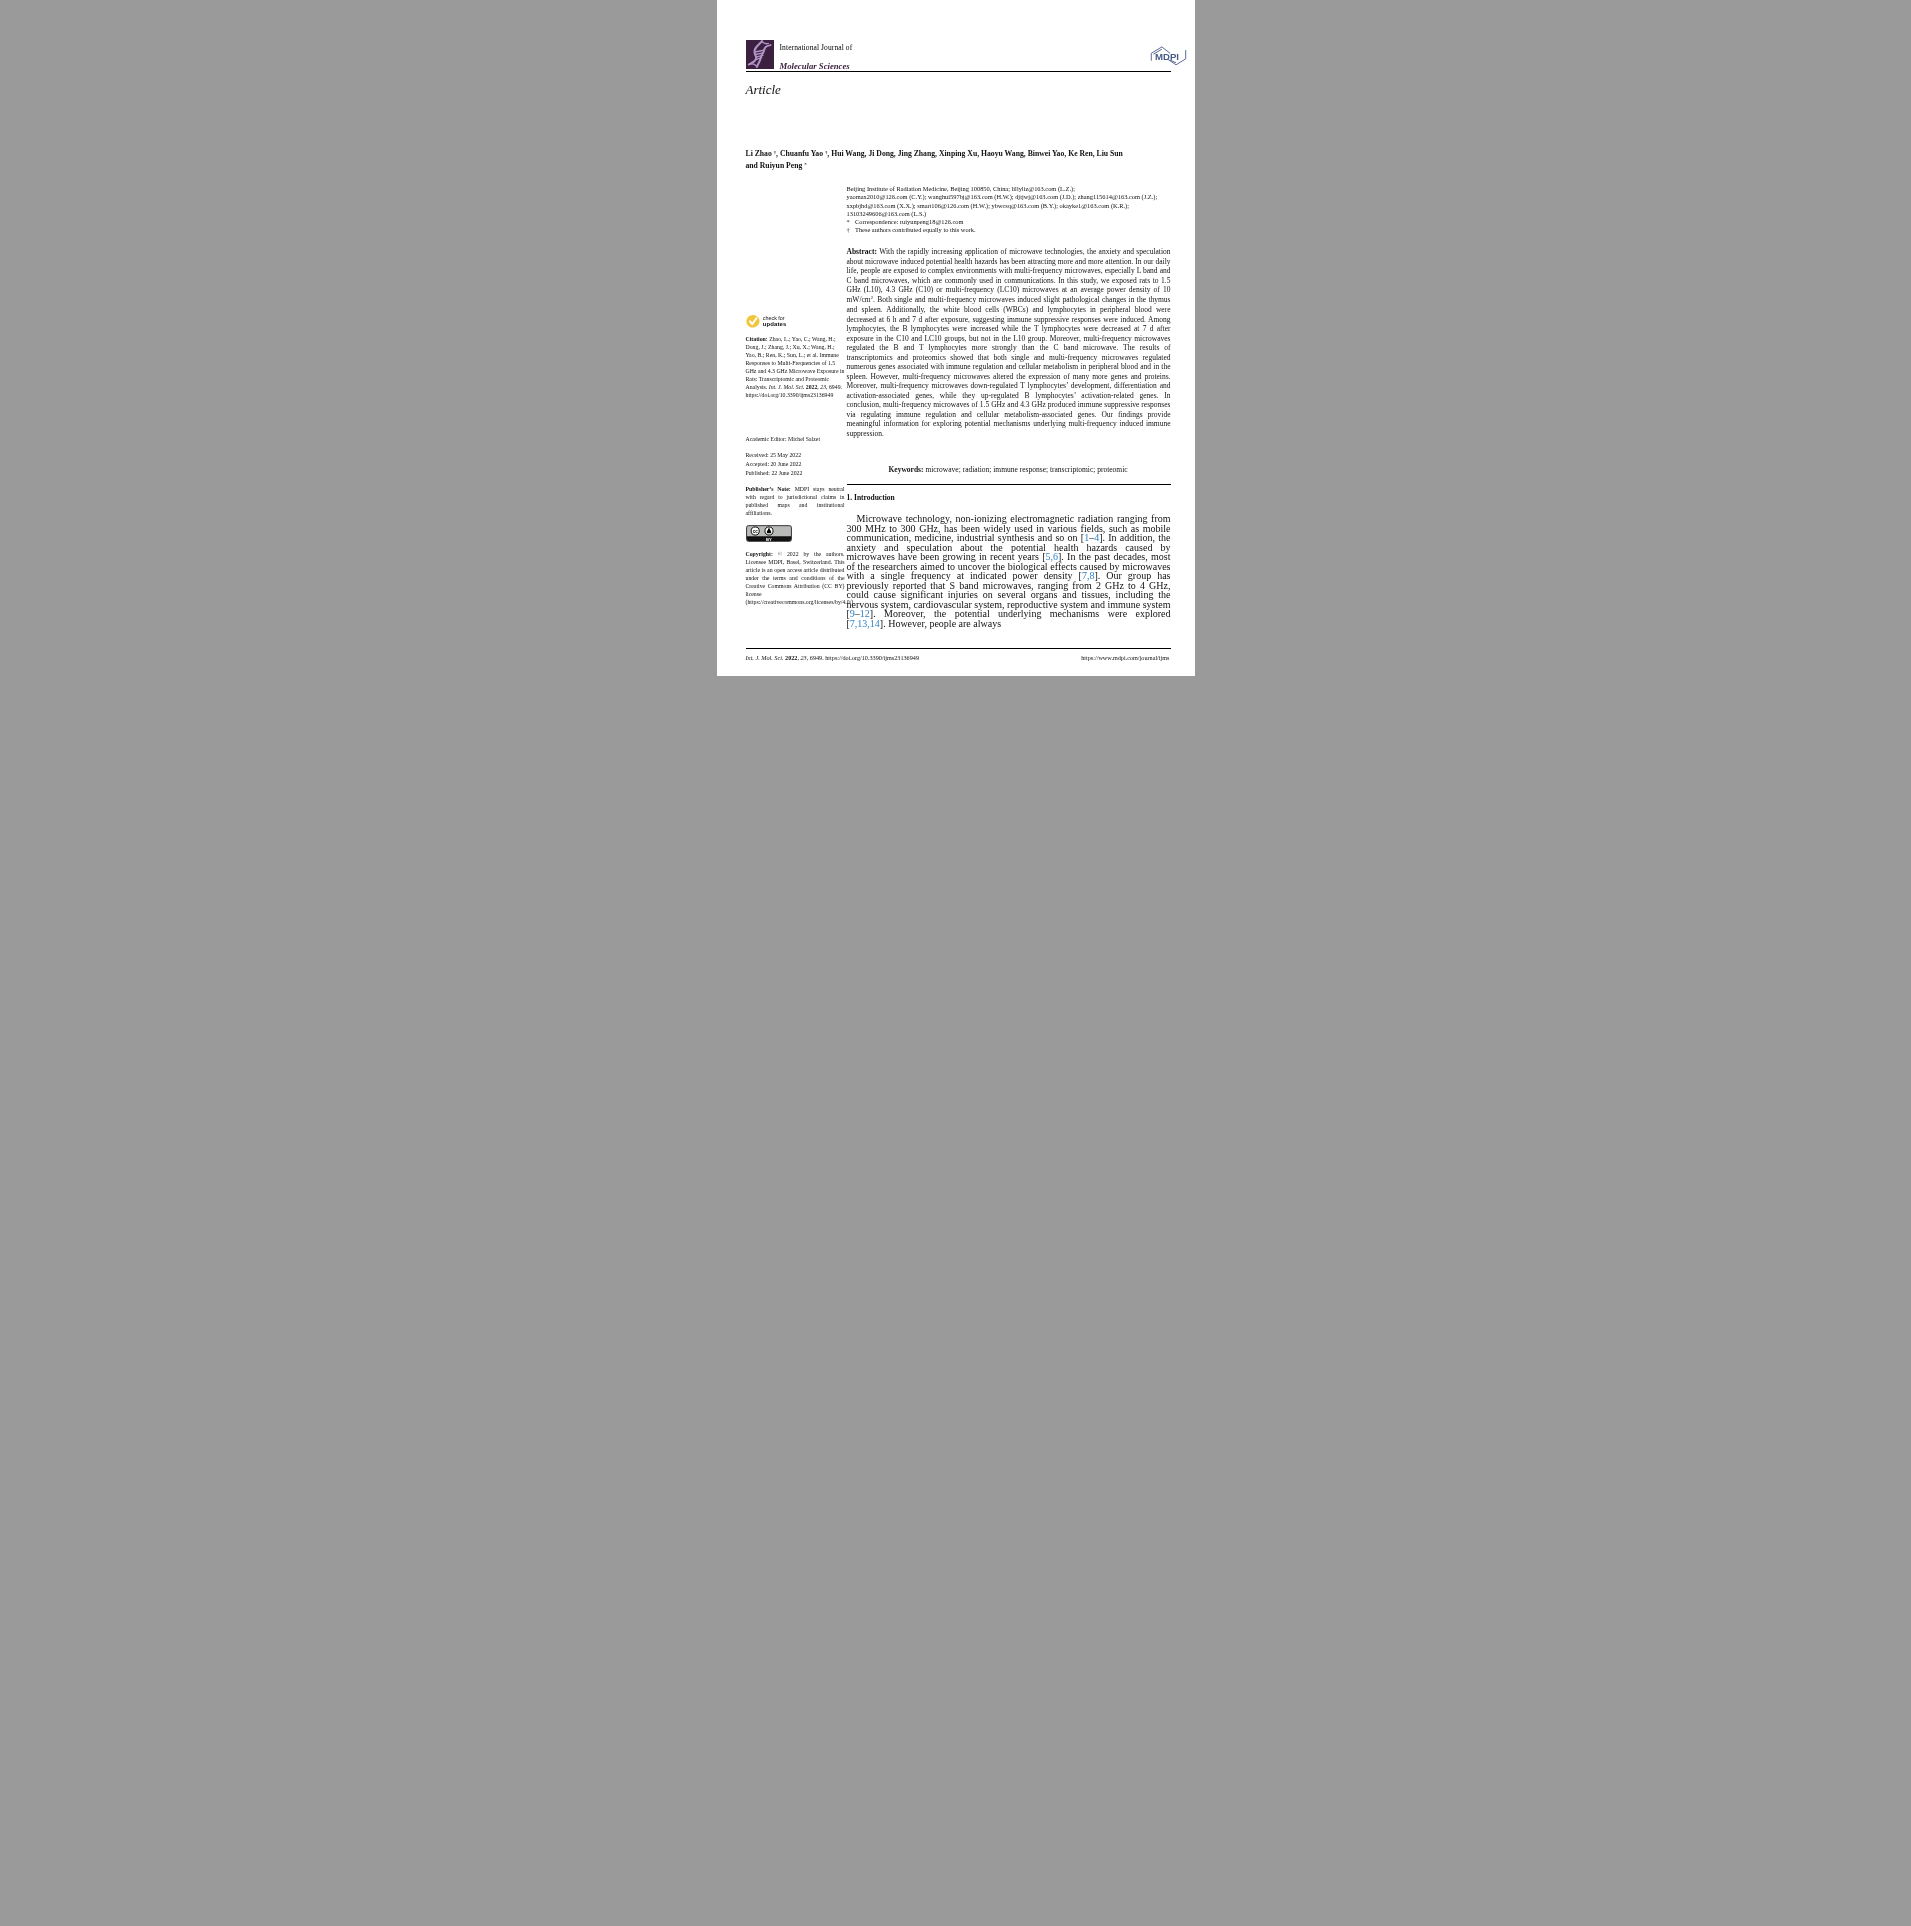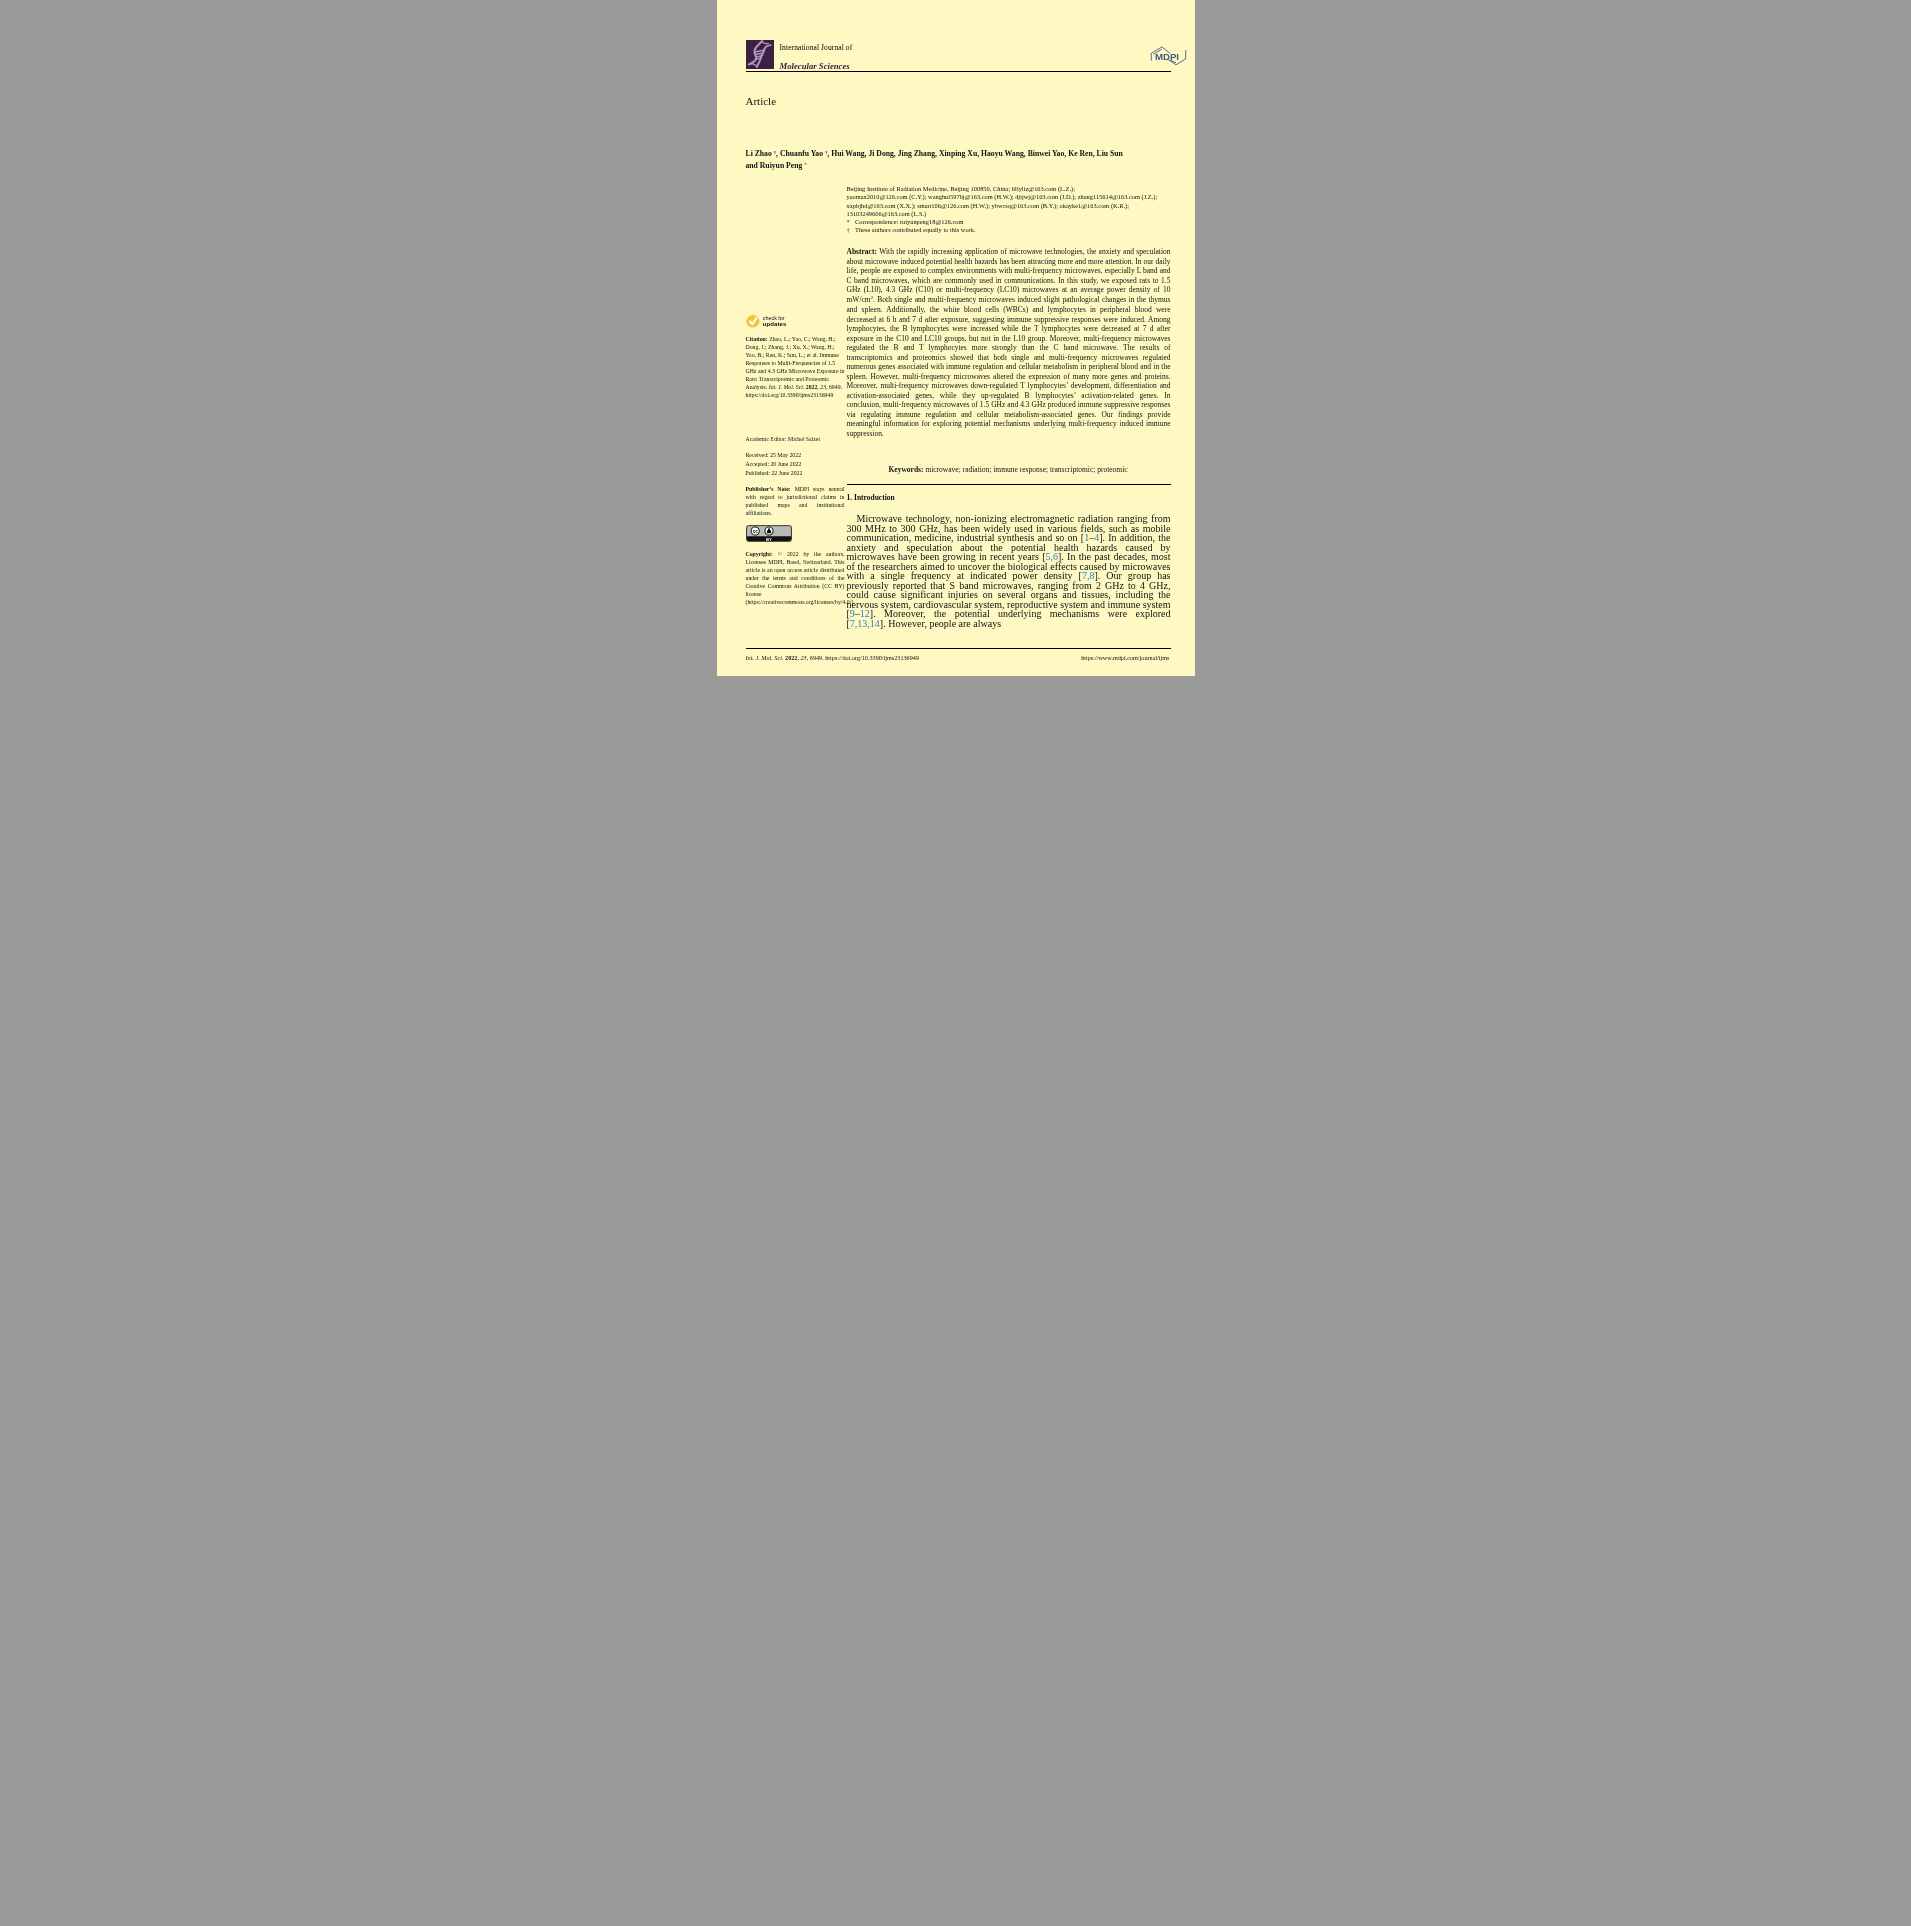--- a/index.html
+++ b/index.html
@@ -1,28 +1,28 @@
 <!DOCTYPE html>
 <html style="--plum_dark: #3c2040; --plum_light: #b294c6; --mdpi_navy: #4a5b8a; --link_blue: #2e81c4; --badge_yellow: #f1c53c; --cc_gray: #b7bab6;font-size:6.2px"><head>
 <meta charset="utf-8">
 <style>
   html,body{margin:0;padding:0;background:#9a9a9a;}
-  .page{position:relative;width:478px;height:676px;margin:0 auto;background:#fef9c3;
+  .page{position:relative;width:478px;height:676px;margin:0 auto;background:#ffffff;
         font-family:"Liberation Serif",serif;color:#111;overflow:hidden;}
   .abs{position:absolute;}
   
   #logo-box{left:29px;top:40px;width:28.5px;height:28.5px;background:var(--plum_dark,#3c2040);}
   #journal-name{left:63px;top:44px;line-height:1;}
   #journal-name .jn1{font-size:7.5px;color:#000;letter-spacing:0.1px;}
   #journal-name .jn2{font-size:8.7px;font-weight:bold;font-style:italic;color:var(--plum_dark,#3c2040);margin-top:10px;}
   #mdpi-logo{left:416px;top:44px;width:39px;height:23px;margin-left:16px;}
   .rule{background:#000;}
   #header-rule{left:29px;top:71px;width:425px;height:1.2px;}
   
-  #article-type{left:29px;top:82px;font-size:11px;margin-top:13px;}
+  #article-type{left:29px;top:82px;font-size:13px;font-style:italic;}
   #title{left:29px;top:93px;width:416px;font-size:10.8px;font-weight:bold;line-height:14px;}
   #authors{left:29px;top:148px;width:416px;font-size:7.7px;font-weight:bold;line-height:11.2px;}
   #affiliation{left:130px;top:185px;width:326px;font-size:6.4px;line-height:8.3px;}
   .hang{display:flex;}
   .hang .mark{width:8.5px;flex:none;}
   #abstract{left:130px;top:247px;width:324px;font-size:7.5px;line-height:9.5px;text-align:justify;}
   #keywords{left:140px;top:465px;width:324px;font-size:7.5px;margin-left:32px;}
   #divider{left:130px;top:484px;width:324px;height:0.8px;}
   #intro-heading{left:130px;top:493px;font-size:7.5px;font-weight:bold;}
   #intro-para{left:130px;top:514px;width:324px;font-size:10px;line-height:9.5px;text-align:justify;text-indent:10px;}

